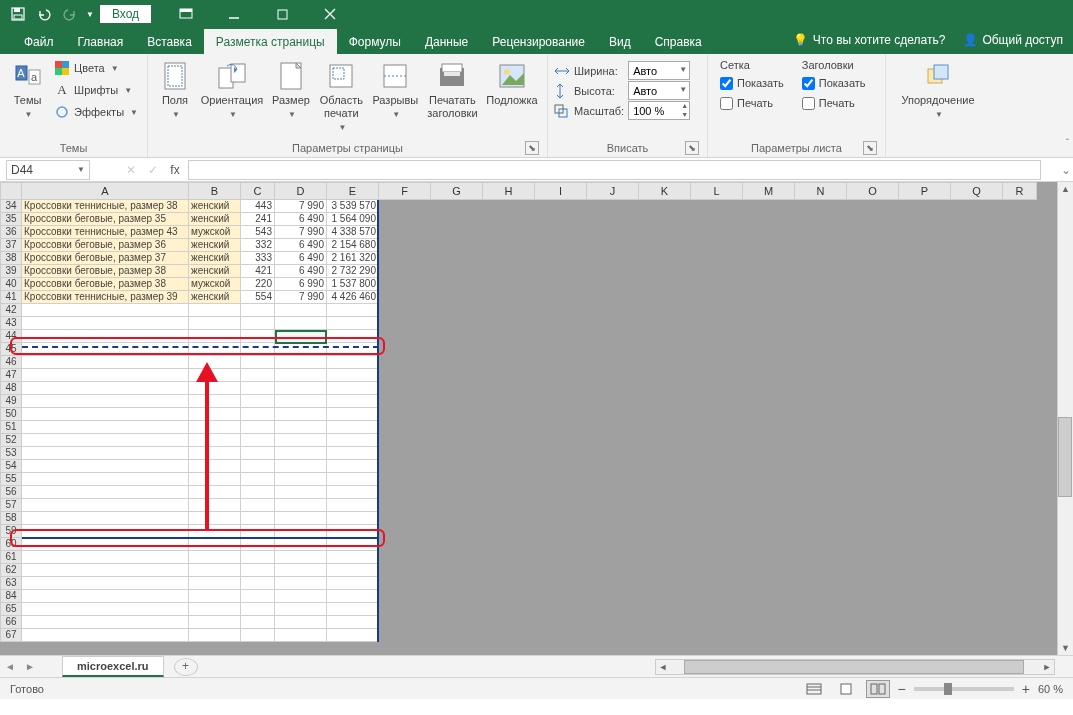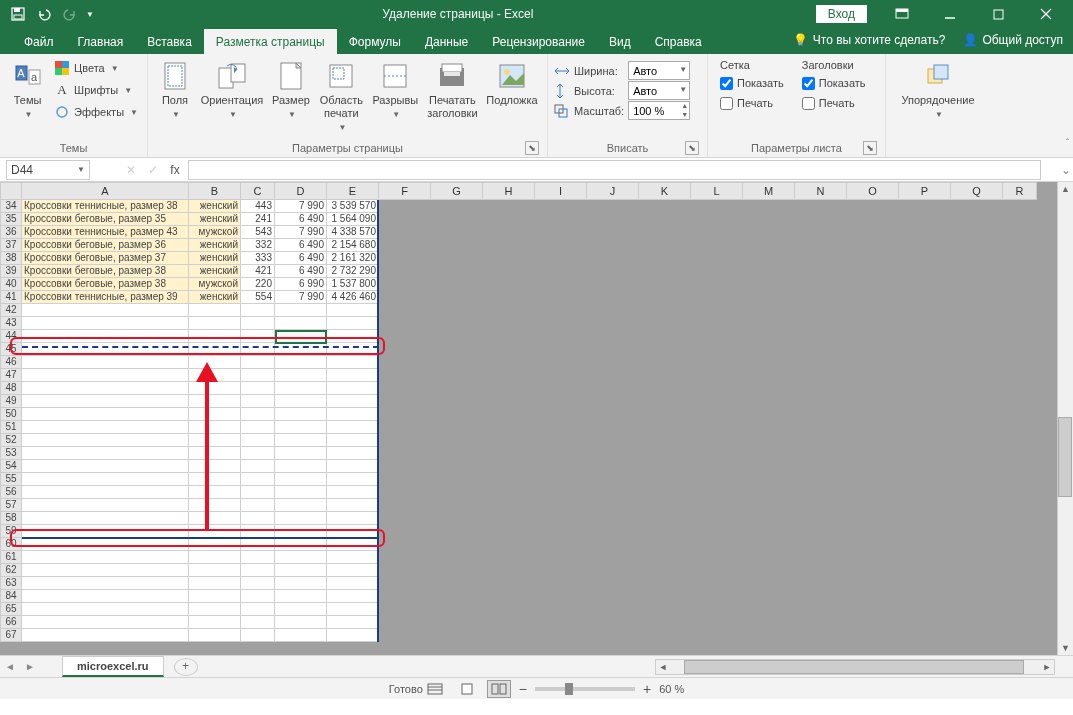--- a/index.html
+++ b/index.html
@@ -38,39 +38,39 @@
 .sheet-area { position:relative; height:495px; background:#a0a0a0; }
 .colhdr { position:absolute; top:0; left:0; height:18px; display:flex; background:#e6e6e6; }
 .corner { width:22px; height:18px; border:1px solid #ccc; background:#e6e6e6; cursor:pointer; }
 .ch { height:18px; border:1px solid #ccc; border-left:none; text-align:center; font-size:11px; color:#333; line-height:16px; background:#e6e6e6; cursor:pointer; }
 .rows { position:absolute; top:18px; left:0; }
 .row { display:flex; height:13px; }
 .rh { width:22px; border:1px solid #ccc; border-top:none; background:#e6e6e6; text-align:center; font-size:10px; line-height:12px; cursor:pointer; }
 .cell { border-right:1px solid #d0d0d0; border-bottom:1px solid #d0d0d0; background:#fff; font-size:10px; line-height:12px; padding:0 2px; overflow:hidden; white-space:nowrap; }
 .cell.yl { background:#fff2cc; }
 .cell.r { text-align:right; }
-.cell.c { text-align:right; }
+.cell.c { text-align:left; }
 .sel-cell { position:absolute; border:2px solid #217346; background:rgba(33,115,70,.05); pointer-events:none; }
 .page-border-r { position:absolute; border-right:2px solid #1a3a8a; pointer-events:none; }
 .page-border-b { position:absolute; border-bottom:2px solid #1a3a8a; pointer-events:none; }
 .page-dash { position:absolute; border-bottom:2px dashed #1a3a8a; pointer-events:none; }
 .red-box { position:absolute; border:2px solid #e81123; border-radius:6px; pointer-events:none; }
 .red-arrow { position:absolute; pointer-events:none; }
 .watermark { position:absolute; color:#bfbfbf; font-size:24px; pointer-events:none; letter-spacing:1px; }
 .gray-zone { position:absolute; background:#a0a0a0; }
 .sheet-tabs { position:absolute; bottom:0; left:0; right:0; height:22px; background:#f3f3f3; border-top:1px solid #d4d4d4; display:flex; align-items:center; }
 .nav-tab { width:20px; text-align:center; color:#888; cursor:pointer; font-size:10px; }
 .sheet-tab { padding:3px 14px; background:#fff; border:1px solid #ccc; border-bottom:2px solid #217346; font-size:11px; font-weight:bold; cursor:pointer; margin-left:22px; }
 .add-sheet { width:24px; height:18px; border:1px solid #ccc; border-radius:50%; margin-left:10px; text-align:center; line-height:15px; cursor:pointer; color:#666; }
 .hscroll { position:absolute; right:18px; bottom:2px; width:400px; height:16px; background:#f0f0f0; border:1px solid #ccc; display:flex; }
 .hscroll .thumb { margin-left:14px; width:340px; background:#cdcdcd; border:1px solid #aaa; }
 .hscroll .arr { width:14px; text-align:center; font-size:9px; line-height:14px; color:#666; cursor:pointer; }
 .vscroll-edge { position:absolute; right:0; top:0; width:16px; bottom:22px; background:#f0f0f0; border-left:1px solid #ccc; }
 .vthumb { position:absolute; right:1px; width:14px; height:80px; background:#cdcdcd; border:1px solid #aaa; top:235px; }
-.statusbar { height:22px; background:#f3f3f3; border-top:1px solid #d4d4d4; display:flex; align-items:center; justify-content:center; padding:0 10px; font-size:11px; color:#555; }
+.statusbar { height:22px; background:#f3f3f3; border-top:1px solid #d4d4d4; display:flex; align-items:center; justify-content:space-between; padding:0 10px; font-size:11px; color:#555; }
 .status-right { display:flex; align-items:center; gap:8px; }
 .view-btn { width:24px; height:18px; border:1px solid transparent; cursor:pointer; display:flex; align-items:center; justify-content:center; }
 .view-btn.active { border-color:#999; background:#e0e0e0; }
 .zoom-slider { width:100px; height:4px; background:#ccc; position:relative; }
 .zoom-slider .zthumb { position:absolute; width:8px; height:12px; background:#888; top:-4px; left:30px; }
 svg { display:block; }
 </style>
 </head>
 <body>
 
@@ -90,21 +90,20 @@
         </svg>
       </div>
     <div class="qat-btn" style="opacity:.4">
         <svg width="14" height="14" viewBox="0 0 14 14">
           <path d="M5 3 A5 5 0 1 0 11 7" fill="none" stroke="#fff" stroke-width="1.3"></path>
           <path d="M11 4 L11 8 L7 8" fill="none" stroke="#fff" stroke-width="1.3"></path>
         </svg>
       </div>
     <span class="dd" style="color:#fff">▼</span>
   </div>
-  <div class="title-center">Удаление страницы  -  Excel</div>
   <div class="title-right">
     <div class="login-btn">Вход</div>
     <div class="win-btn">
         <svg width="14" height="12">
           <rect x="1" y="1" width="12" height="9" fill="none" stroke="#fff"></rect>
           <rect x="1" y="1" width="12" height="3" fill="#fff"></rect>
         </svg>
       </div>
     <div class="win-btn">
         <svg width="12" height="12">

